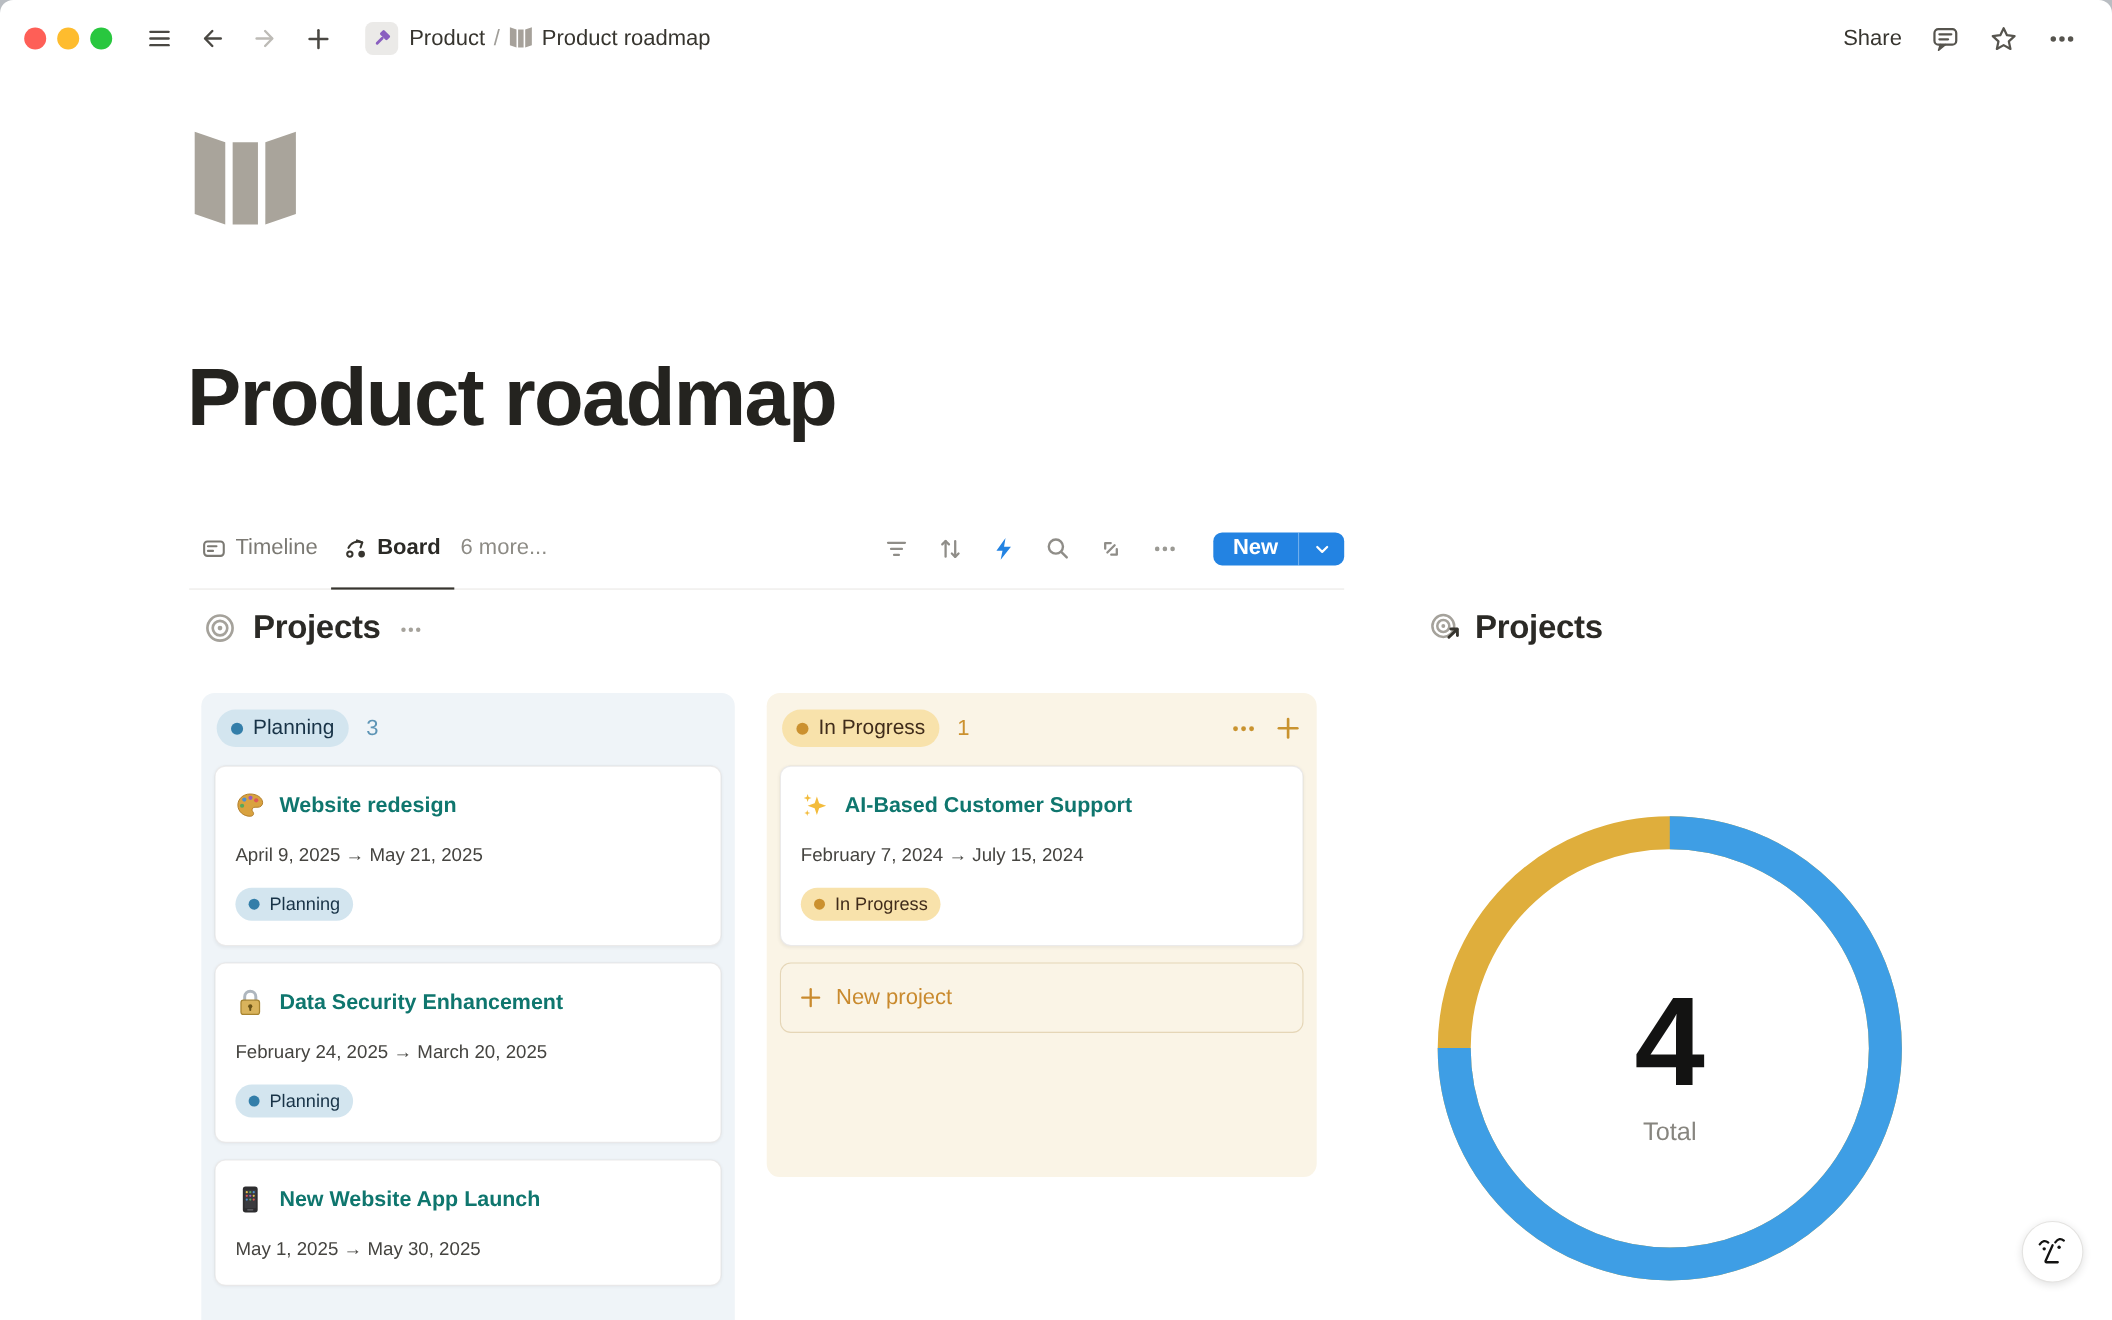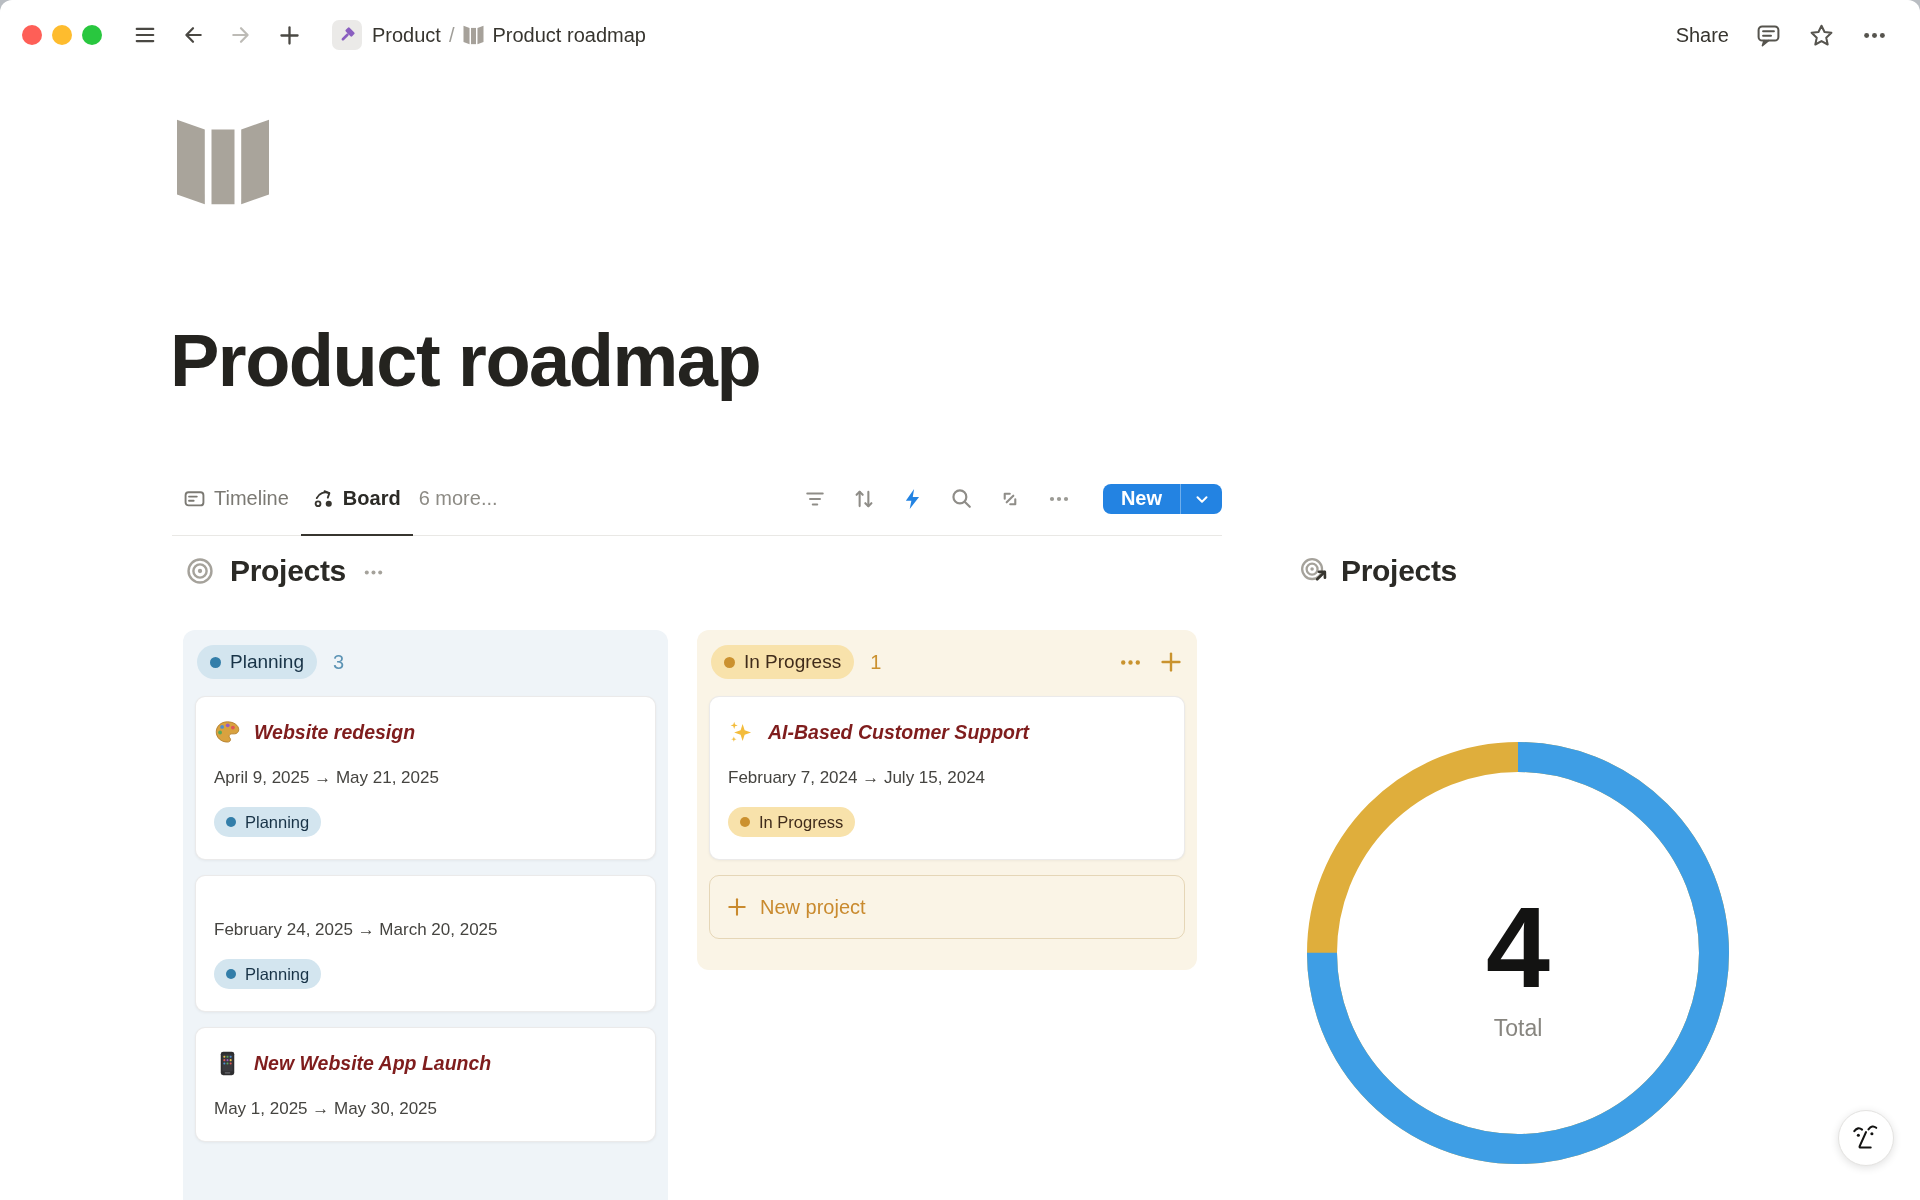--- a/index.html
+++ b/index.html
@@ -38,35 +38,35 @@
 
   
   .board-head { position:absolute; left:186px; top:554px; display:flex; align-items:center; gap:16px; }
   .sec-title { font-size:30px; font-weight:700; color:#2b2a26; letter-spacing:-0.3px; }
   .chart-head { position:absolute; left:1300px; top:554px; display:flex; align-items:center; gap:13px; }
 
   
   .board { position:absolute; left:183px; top:630px; display:flex; gap:29px; }
   .col { border-radius:12px; padding:12px; }
   .col-planning { width:485px; height:600px; background:#eff4f8; }
-  .col-progress { width:500px; height:340px; background:#faf4e6; }
+  .col-progress { width:500px; height:440px; background:#faf4e6; }
   .col-header { display:flex; align-items:center; height:36px; margin:2px 2px 16px 2px; }
   .pill { display:inline-flex; align-items:center; gap:9px; border-radius:17px; padding:0 13px; height:34px; font-size:19px; font-weight:500; }
   .pill .dot { width:11px; height:11px; border-radius:50%; }
   .pill-blue { background:#d3e5ef; color:#183347; }
   .pill-blue .dot { background:#337ea9; }
   .pill-yellow { background:#f8e2ab; color:#402c1b; }
   .pill-yellow .dot { background:#cb912f; }
   .col-count { font-size:20px; margin-left:16px; }
   .count-blue { color:#5d94b5; }
   .count-orange { color:#cb912f; }
   .col-actions { margin-left:auto; display:flex; align-items:center; gap:16px; }
   .card { background:#fff; border:1px solid rgba(55,53,47,.1); border-radius:10px; box-shadow:0 1px 3px rgba(0,0,0,.05); padding:22px 18px; margin-bottom:15px; cursor:pointer; }
   .card-titlerow { display:flex; align-items:center; gap:13px; }
-  .card-title { font-size:19.5px; font-weight:600; color:#7f1d1d;font-style:italic; }
+  .card-title { font-size:19.5px; font-weight:600; color:#0f766e; }
   .card-date { font-size:17px; color:#454440; margin-top:22px; }
   .card-tag { margin-top:19px; }
   .card-tag .pill { height:30px; font-size:16.5px; padding:0 12px; border-radius:15px; }
   .card-tag .pill .dot { width:10px; height:10px; }
   .new-project { display:flex; align-items:center; gap:12px; height:64px; border:1.5px solid rgba(175,135,60,.28); border-radius:10px; padding:0 16px; color:#c98a2e; font-size:20px; cursor:pointer; }
 
   
   .donut-wrap { position:absolute; left:1306px; top:741px; width:424px; height:424px; }
   .donut-center { position:absolute; inset:0; display:flex; flex-direction:column; align-items:center; justify-content:center; transform:translateY(13px); pointer-events:none; }
   .donut-value { font-size:115px; font-weight:600; color:#131312; line-height:1; }
@@ -312,20 +312,31 @@
           <span class="card-title">Website redesign</span>
         </div>
         <div class="card-date">April 9, 2025 → May 21, 2025</div>
         <div class="card-tag"><span class="pill pill-blue">
               <span class="dot"></span>
               <span>Planning</span>
             </span></div>
       </div>
 
       <div class="card">
+        <div class="card-titlerow">
+          <span>
+            <svg width="27" height="27" viewBox="0 0 24 24">
+                <path d="M7.5,10.5 V7.2 a4.5,4.5 0 0 1 9,0 V10.5" fill="none" stroke="#aeb6be" stroke-width="2.4"></path>
+                <rect x="4.5" y="10" width="15" height="11.5" rx="2" fill="#d9b35c" stroke="#a8842f" stroke-width="1"></rect>
+                <circle cx="12" cy="15" r="1.7" fill="#6b5318"></circle>
+                <rect x="11.2" y="15.8" width="1.6" height="3" rx="0.8" fill="#6b5318"></rect>
+              </svg>
+          </span>
+          <span class="card-title">Data Security Enhancement</span>
+        </div>
         <div class="card-date">February 24, 2025 → March 20, 2025</div>
         <div class="card-tag"><span class="pill pill-blue">
               <span class="dot"></span>
               <span>Planning</span>
             </span></div>
       </div>
 
       <div class="card">
         <div class="card-titlerow">
           <span>

